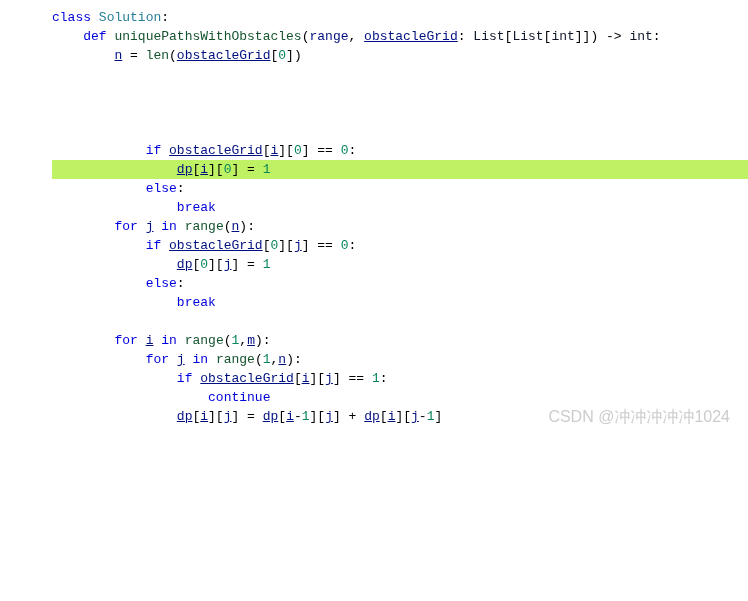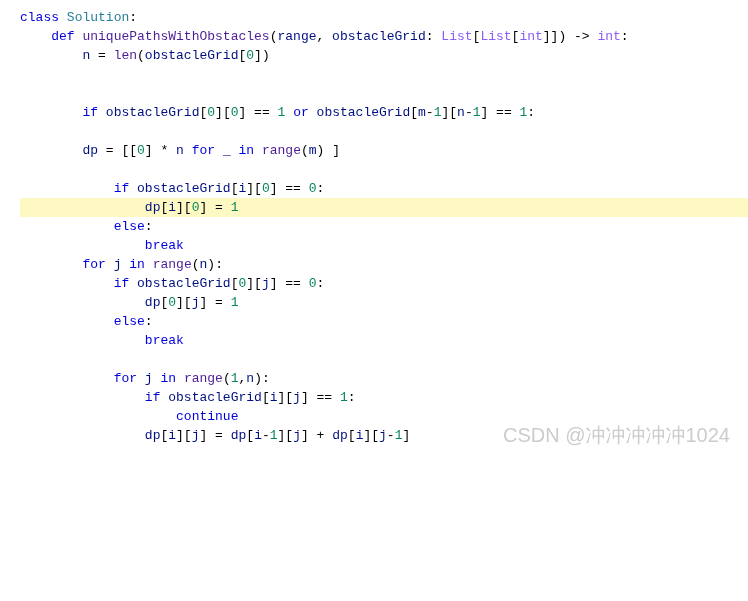--- a/index.html
+++ b/index.html
@@ -6,62 +6,61 @@
     body {
       font-family: Consolas, 'Courier New', monospace;
       font-size: 13px;
       line-height: 19px;
       background: #ffffff;
       color: #000000;
       padding: 8px 0;
       width: 748px;
       position: relative;
     }
-    .code-container { padding-left: 20px; }
+    .code-container { padding-left: 20px; margin-left: 32px; }
     .line { white-space: pre; position: relative; }
-    .highlight-line { background: #fef9c3; }
+    .highlight-line { background: #bef264; }
     .kw { color: #0000dd; }
     .cls { color: #267f99; }
-    .fn { color: #4c1d95; }
-    .var { color: #001080; }
+    .fn { color: #14532d; }
+    .var { color: #001080; text-decoration: underline; }
     .num { color: #098658; }
     .self { color: #001080; }
-    .type { color: #8b5cf6; }
+    .type { color: #0f172a; }
     .watermark {
       position: absolute;
       bottom: 8px;
       right: 18px;
       color: #cccccc;
-      font-size: 20px;
+      font-size: 16px;
       font-family: sans-serif;
       pointer-events: none;
     }
   </style>
 </head>
 <body>
 
 <div class="code-container">
 <div class="line"><span class="kw">class</span> <span class="cls">Solution</span>:</div>
 <div class="line">    <span class="kw">def</span> <span class="fn">uniquePathsWithObstacles</span>(<span class="self">range</span>, <span class="var">obstacleGrid</span>: <span class="type">List</span>[<span class="type">List</span>[<span class="type">int</span>]]) -&gt; <span class="type">int</span>:</div>
 <div class="line">        <span class="var">n</span> = <span class="fn">len</span>(<span class="var">obstacleGrid</span>[<span class="num">0</span>])</div>
 <div class="line">        </div>
 <div class="line">        </div>
-<div class="line">        <span class="kw">if</span> <span class="var">obstacleGrid</span>[<span class="num">0</span>][<span class="num">0</span>] == <span class="num">1</span> <span class="kw">or</span> <span class="var">obstacleGrid</span>[<span class="var">m</span>-<span class="num">1</span>][<span class="var">n</span>-<span class="num">1</span>] == <span class="num">1</span>:</div>
 <div class="line">        </div>
-<div class="line">        <span class="var">dp</span> = [[<span class="num">0</span>] * <span class="var">n</span> <span class="kw">for</span> <span class="var">_</span> <span class="kw">in</span> <span class="fn">range</span>(<span class="var">m</span>) ]</div>
 <div class="line">        </div>
 <div class="line">            <span class="kw">if</span> <span class="var">obstacleGrid</span>[<span class="var">i</span>][<span class="num">0</span>] == <span class="num">0</span>:</div>
 <div class="line highlight-line">                <span class="var">dp</span>[<span class="var">i</span>][<span class="num">0</span>] = <span class="num">1</span></div>
 <div class="line">            <span class="kw">else</span>:</div>
 <div class="line">                <span class="kw">break</span></div>
 <div class="line">        <span class="kw">for</span> <span class="var">j</span> <span class="kw">in</span> <span class="fn">range</span>(<span class="var">n</span>):</div>
 <div class="line">            <span class="kw">if</span> <span class="var">obstacleGrid</span>[<span class="num">0</span>][<span class="var">j</span>] == <span class="num">0</span>:</div>
 <div class="line">                <span class="var">dp</span>[<span class="num">0</span>][<span class="var">j</span>] = <span class="num">1</span></div>
 <div class="line">            <span class="kw">else</span>:</div>
 <div class="line">                <span class="kw">break</span></div>
 <div class="line">        </div>
+<div class="line">        <span class="kw">for</span> <span class="var">i</span> <span class="kw">in</span> <span class="fn">range</span>(<span class="num">1</span>,<span class="var">m</span>):</div>
 <div class="line">            <span class="kw">for</span> <span class="var">j</span> <span class="kw">in</span> <span class="fn">range</span>(<span class="num">1</span>,<span class="var">n</span>):</div>
 <div class="line">                <span class="kw">if</span> <span class="var">obstacleGrid</span>[<span class="var">i</span>][<span class="var">j</span>] == <span class="num">1</span>:</div>
 <div class="line">                    <span class="kw">continue</span></div>
 <div class="line">                <span class="var">dp</span>[<span class="var">i</span>][<span class="var">j</span>] = <span class="var">dp</span>[<span class="var">i</span>-<span class="num">1</span>][<span class="var">j</span>] + <span class="var">dp</span>[<span class="var">i</span>][<span class="var">j</span>-<span class="num">1</span>]</div>
 </div>
 
 <div class="watermark">CSDN @冲冲冲冲冲1024</div>
 
 </body></html>

